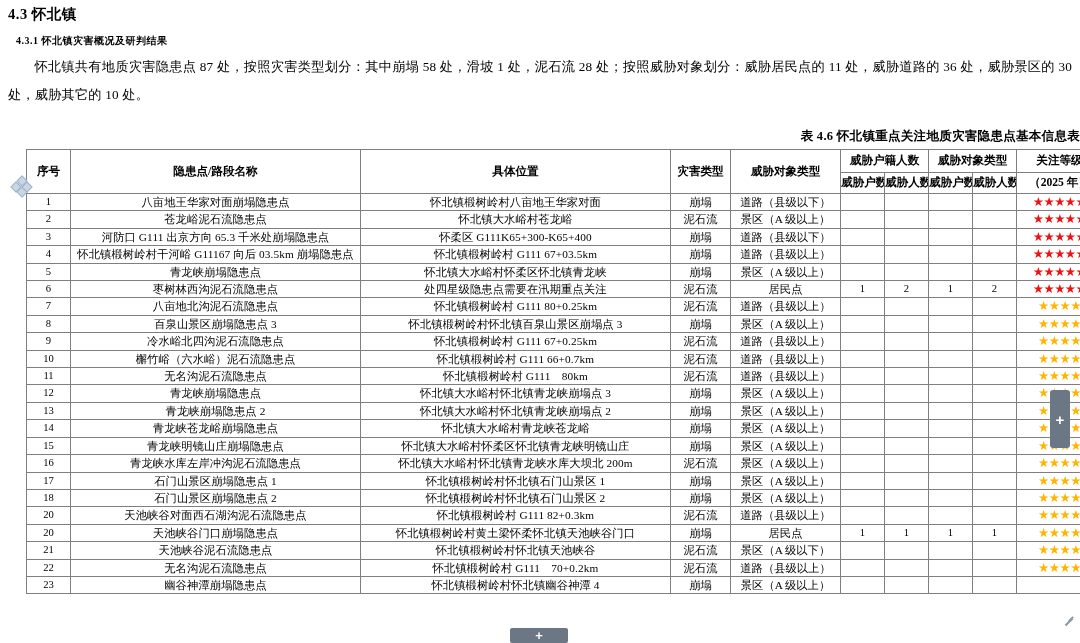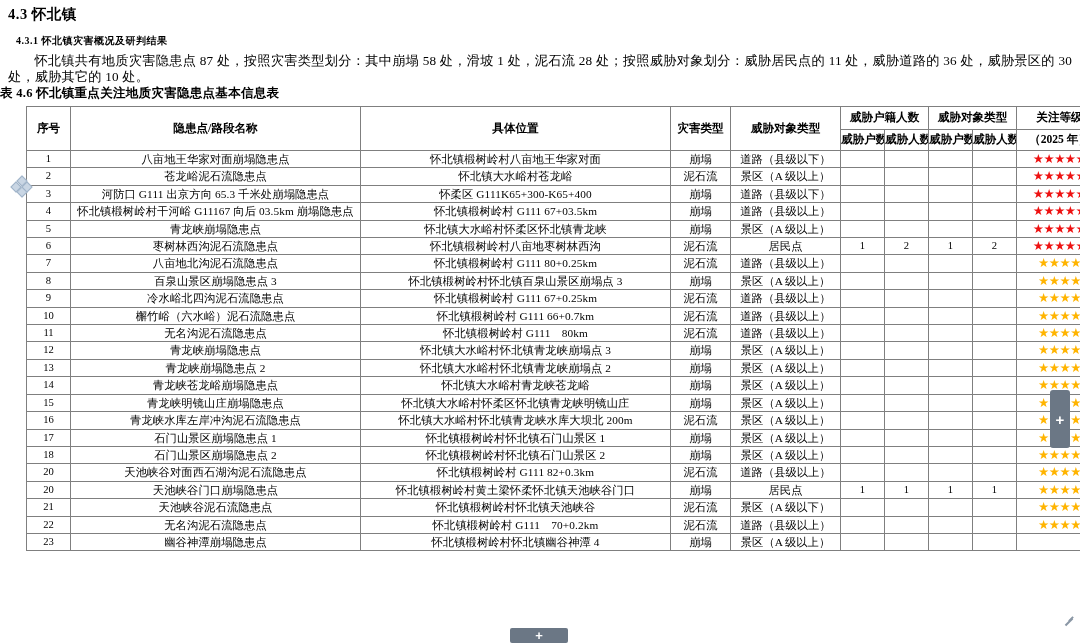--- a/index.html
+++ b/index.html
@@ -13,33 +13,33 @@
   }
   .page{position:relative;width:1080px;height:643px;}
 
   
   .h2{font-size:14.5px;font-weight:bold;margin:5px 0 10px 8px;letter-spacing:.5px;}
   .h3{font-size:10px;font-weight:bold;margin:8px 0 0 16px;letter-spacing:.5px;}
 
   
   .para{
     font-size:13.2px;
-    line-height:16px;
+    line-height:28px;
     margin:5px 8px 0 8px;
     text-align:justify;
     text-indent:2em;
     letter-spacing:.2px;
   }
 
   
   .tbl-caption{
-    text-align:left;
+    text-align:right;
     font-size:12.5px;
     font-weight:bold;
-    margin-top:0;
+    margin-top:19px;
     letter-spacing:.3px;
   }
 
   
   .move-handle{
     position:absolute;left:12px;top:172px;width:18px;height:18px;
   }
   .move-handle span{
     position:absolute;width:6px;height:6px;background:#c9d6e4;
     border:1px solid #9fb3c8;transform:rotate(45deg);
@@ -232,21 +232,21 @@
             <td class="">景区（A 级以上）</td>
             <td class="num"></td>
             <td class="num"></td>
             <td class="num"></td>
             <td class="num"></td>
             <td class="stars"><span class="star s5">★</span><span class="star s5">★</span><span class="star s5">★</span><span class="star s5">★</span><span class="star s5">★</span></td>
           </tr>
           <tr>
             <td class="idx">6</td>
             <td class="name">枣树林西沟泥石流隐患点</td>
-            <td class="loc">怀北镇椴树岭村八亩地枣树林西沟</td>
+            <td class="loc">处四星级隐患点需要在汛期重点关注</td>
             <td class="">泥石流</td>
             <td class="">居民点</td>
             <td class="num">1</td>
             <td class="num">2</td>
             <td class="num">1</td>
             <td class="num">2</td>
             <td class="stars"><span class="star s5">★</span><span class="star s5">★</span><span class="star s5">★</span><span class="star s5">★</span><span class="star s5">★</span></td>
           </tr>
           <tr>
             <td class="idx">7</td>

